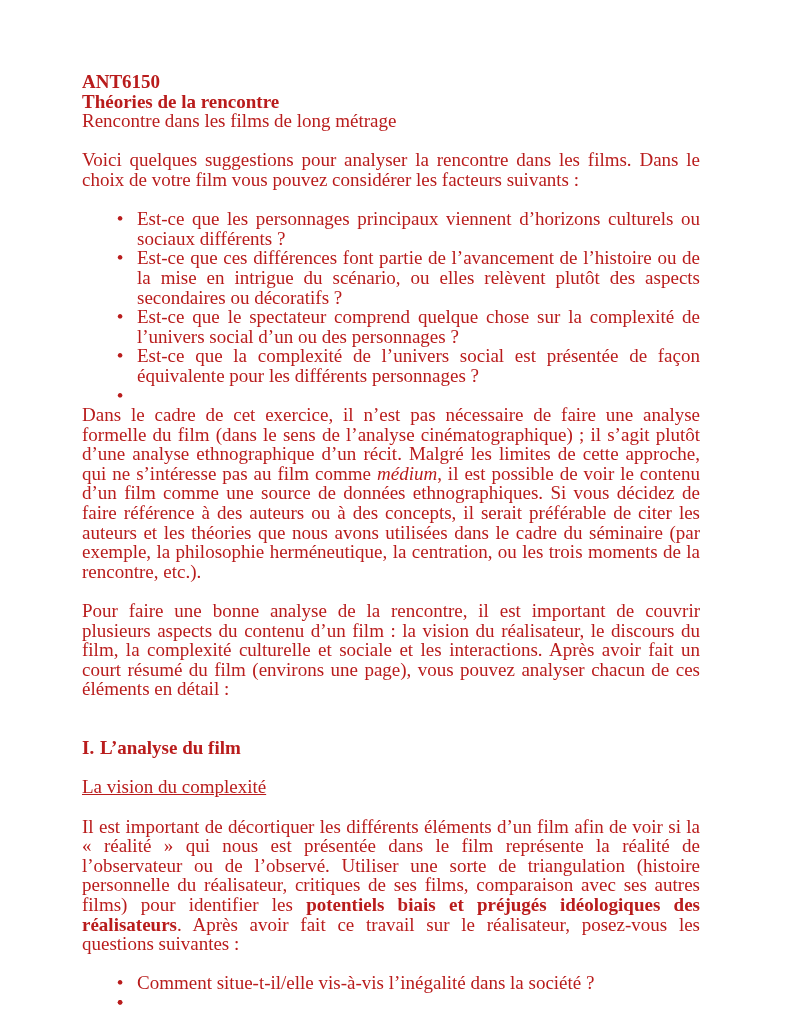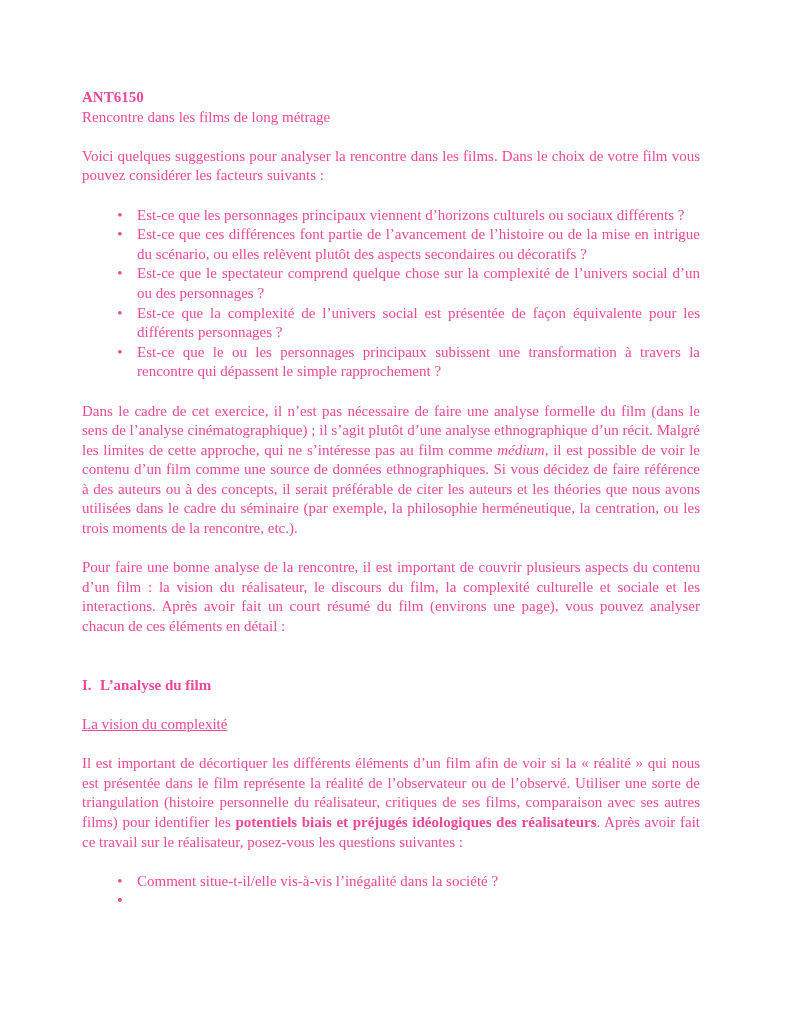--- a/index.html
+++ b/index.html
@@ -1,52 +1,53 @@
 <!DOCTYPE html>
 <html><head>
 <meta charset="utf-8">
 <style>
   html, body { margin: 0; padding: 0; background: #ffffff; }
   body { width: 791px; height: 1024px; overflow: hidden; position: relative; }
   .page {
-    position: absolute; left: 82px; top: 88px; width: 618px;
-    font-family: "Liberation Serif", serif; font-size: 15px; line-height: 19.6px;
-    color: #ec4899;
+    position: absolute; left: 82px; top: 72px; width: 618px;
+    font-family: "Liberation Serif", serif; font-size: 19px; line-height: 19.6px;
+    color: #b91c1c;
   }
   p { margin: 0; }
   .bold { font-weight: bold; }
   .gap { height: 19.6px; }
   .just { text-align: justify; }
   ul { list-style: none; margin: 0; padding: 0; }
   ul li { position: relative; padding-left: 55px; text-align: justify; }
   ul li .bullet {
     position: absolute; left: 33px; top: 0; width: 10px; text-align: center;
   }
   .section-title { font-weight: bold; }
   .section-num { display: inline-block; width: 18px; }
   .underline { text-decoration: underline; }
   em { font-style: italic; }
 </style>
 </head>
 <body>
 
 <div class="page">
   <p class="bold">ANT6150</p>
+  <p class="bold">Théories de la rencontre</p>
   <p>Rencontre dans les films de long métrage</p>
   <div class="gap"></div>
 
   <p class="just">Voici quelques suggestions pour analyser la rencontre dans les films.  Dans le choix de votre film vous pouvez considérer les facteurs suivants :</p>
   <div class="gap"></div>
 
   <ul>
     <li><span class="bullet">•</span><span>Est-ce que les personnages principaux viennent d’horizons culturels ou sociaux différents ?</span></li>
     <li><span class="bullet">•</span><span>Est-ce que ces différences font partie de l’avancement de l’histoire ou de la mise en intrigue du scénario, ou elles relèvent plutôt des aspects secondaires ou décoratifs ?</span></li>
     <li><span class="bullet">•</span><span>Est-ce que le spectateur comprend quelque chose sur la complexité de l’univers social d’un ou des personnages ?</span></li>
     <li><span class="bullet">•</span><span>Est-ce que la complexité de l’univers social est présentée de façon équivalente pour les différents personnages ?</span></li>
-    <li><span class="bullet">•</span><span>Est-ce que le ou les personnages principaux subissent une transformation à travers la rencontre qui dépassent le simple rapprochement ?</span></li>
+    <li><span class="bullet">•</span></li>
   </ul>
   <div class="gap"></div>
 
   <p class="just"><span>Dans le cadre de cet exercice, il n’est pas nécessaire de faire une analyse formelle du film (dans le sens de l’analyse cinématographique) ; il s’agit plutôt d’une analyse ethnographique d’un récit. Malgré les limites de cette approche, qui ne s’intéresse pas au film comme </span><em>médium</em><span>, il est possible de voir le contenu d’un film comme une source de données ethnographiques.  Si vous décidez de faire référence à des auteurs ou à des concepts, il serait préférable de citer les auteurs et les théories que nous avons utilisées dans le cadre du séminaire (par exemple, la philosophie herméneutique, la centration, ou les trois moments de la rencontre, etc.).</span></p>
   <div class="gap"></div>
 
   <p class="just">Pour faire une bonne analyse de la rencontre, il est important de couvrir plusieurs aspects du contenu d’un film : la vision du réalisateur, le discours du film, la complexité culturelle et sociale et les interactions.  Après avoir fait un court résumé du film (environs une page), vous pouvez analyser chacun de ces éléments en détail :</p>
   <div class="gap"></div>
   <div class="gap"></div>
 

